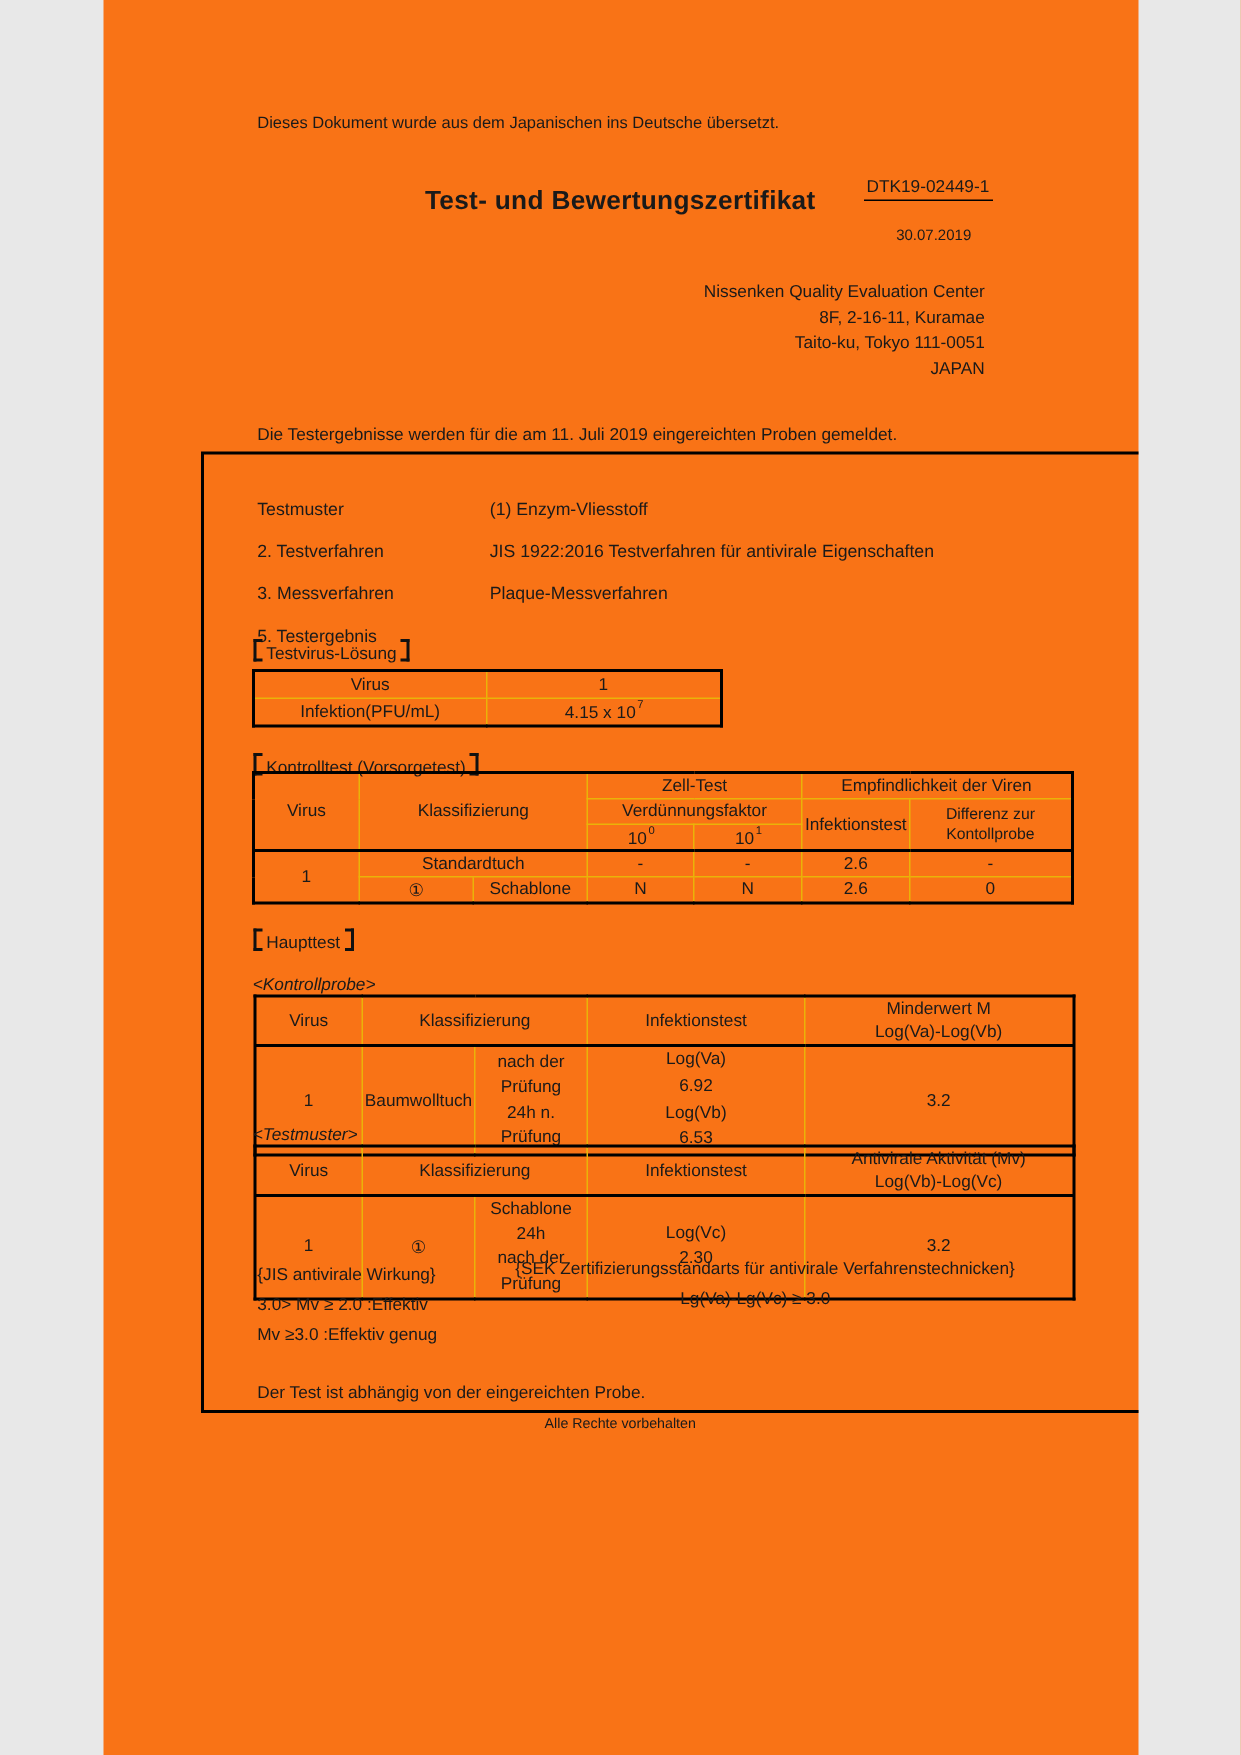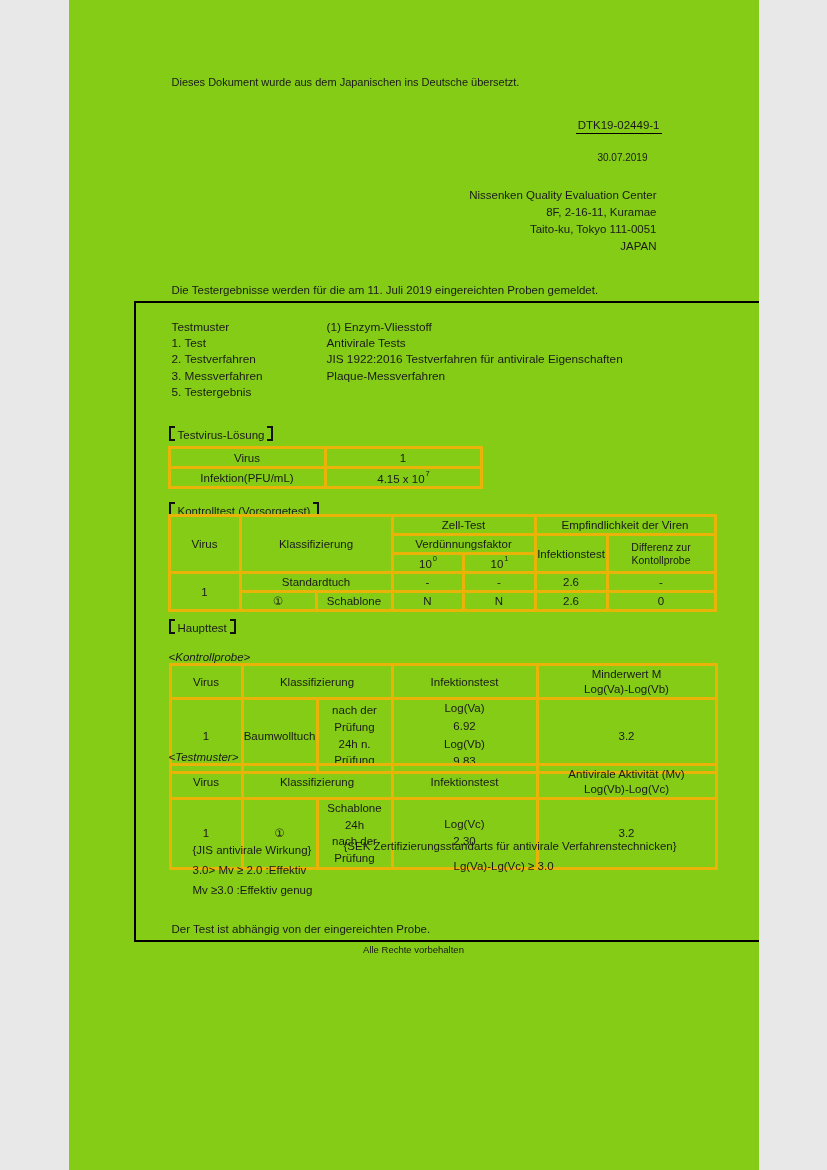--- a/index.html
+++ b/index.html
@@ -1,49 +1,49 @@
 <!DOCTYPE html>
 <html><head>
 <meta charset="utf-8">
 <style>
   html,body{margin:0;padding:0;background:#e8e8e8;}
-  .page{position:relative;width:690px;height:1170px;background:#84cc16;margin:0 auto;
+  .page{position:relative;width:690px;height:1170px;background:#f97316;margin:0 auto;
         font-family:"Liberation Sans",sans-serif;color:#1a1a1a;overflow:hidden;}
   .abs{position:absolute;}
 
   .disclaimer{left:103px;top:76px;font-size:11px;}
   .title{left:0;top:123px;width:100%;text-align:center;font-size:17.5px;font-weight:bold;letter-spacing:.2px;}
   .doc-number{top:119px;right:97px;font-size:11.5px;border-bottom:1px solid #000;padding:0 2px 2px 2px;}
   .date{top:152px;right:111px;font-size:10px;}
 
   .client-table{left:100px;top:186px;width:315px;}
   .client-row{display:flex;align-items:center;height:17px;border-bottom:1px solid #000;}
   .client-row .lbl{width:150px;font-size:11.5px;}
   .client-row .val{flex:1;text-align:center;font-size:11.5px;}
 
   .issuer{top:187px;right:102px;text-align:right;font-size:11.5px;line-height:17px;}
 
   .intro{left:103px;top:284px;font-size:11.5px;}
 
   .main-box{left:65px;top:301px;width:694px;height:637px;border:2px solid #000;}
 
   .specimen{left:36px;top:16px;font-size:11.8px;line-height:16.2px;}
-  .spec-row{display:flex;}
+  .spec-row{display:flex;margin-top:12px;}
   .spec-row .lbl{width:155px;}
   .spec-row .val{white-space:nowrap;}
 
   .sec-heading{font-size:11.5px;}
   .sub-heading{font-size:11.5px;font-style:italic;}
 
   
   .lb{display:inline-block;width:4px;height:11px;border:2px solid #111;border-right:0;vertical-align:-2px;margin-right:3px;}
   .rb{display:inline-block;width:4px;height:11px;border:2px solid #111;border-left:0;vertical-align:-2px;margin-left:3px;}
 
   table.tbl{border-collapse:collapse;border:2px solid #000;table-layout:fixed;}
-  table.tbl td{border:3px solid #eab308;text-align:center;vertical-align:middle;
+  table.tbl td{border:1px solid #eab308;text-align:center;vertical-align:middle;
                font-size:11.5px;padding:0;overflow:hidden;}
   sup{font-size:7.5px;position:relative;top:-2px;left:1px;}
 
   .t1{width:312px;}
   .t1 td{height:17px;}
 
   .t2{width:546px;}
   .t2 td{height:16px;font-size:11px;}
   .t2 td.wrap{font-size:10.5px;line-height:1.15;padding:1px 4px;}
   .t2 td.hsep{border-bottom:2px solid #000;}
@@ -52,56 +52,53 @@
   .t3,.t4{width:546px;}
   .t3 tr.h td,.t4 tr.h td{height:31px;border-bottom:2px solid #000;font-size:11.5px;}
   .two-line div{line-height:1.25;}
   .t3 tr.d td{height:39px;}
   .t4 tr.d td{height:34px;margin-top:32px;}
   td.smallnote{font-size:9.5px;line-height:1.45;}
   td.logcell{padding:0 12px 0 30px;}
   .logrow{display:flex;justify-content:space-between;line-height:1.55;font-size:11.5px;flex-direction:column;}
   .circ{font-family:"DejaVu Sans",sans-serif;}
 
-  .criteria-jis{left:36px;top:537px;font-size:11.5px;line-height:20px;margin-left:21px;}
+  .criteria-jis{left:36px;top:537px;font-size:11.5px;line-height:20px;}
   .criteria-sek-h{left:208px;top:537px;font-size:11.5px;}
   .criteria-sek-l{left:318px;top:557px;font-size:11.5px;}
   .note{left:36px;top:620px;font-size:11.5px;}
   .footer{left:0;top:944px;width:100%;text-align:center;font-size:9.5px;}
 </style>
 </head>
 <body>
 
 <div class="page">
 
   <div class="abs disclaimer">Dieses Dokument wurde aus dem Japanischen ins Deutsche übersetzt.</div>
 
+  <div class="abs title">Test- und Bewertungszertifikat</div>
   <div class="abs doc-number">DTK19-02449-1</div>
   <div class="abs date">30.07.2019</div>
 
 
   <div class="abs issuer">
     <div>Nissenken Quality Evaluation Center</div>
     <div>8F, 2-16-11, Kuramae</div>
     <div>Taito-ku, Tokyo 111-0051</div>
     <div>JAPAN</div>
   </div>
 
   <div class="abs intro">Die Testergebnisse werden für die am 11. Juli 2019 eingereichten Proben gemeldet.</div>
 
   <div class="abs main-box">
 
     <div class="abs specimen">
       <div class="spec-row">
         <span class="lbl">Testmuster</span>
         <span class="val">(1) Enzym-Vliesstoff</span>
-      </div>
-      <div class="spec-row">
-        <span class="lbl">1. Test</span>
-        <span class="val">Antivirale Tests</span>
       </div>
       <div class="spec-row">
         <span class="lbl">2. Testverfahren</span>
         <span class="val">JIS 1922:2016 Testverfahren für antivirale Eigenschaften</span>
       </div>
       <div class="spec-row">
         <span class="lbl">3. Messverfahren</span>
         <span class="val">Plaque-Messverfahren</span>
       </div>
       <div class="spec-row">
@@ -205,21 +202,21 @@
           <div>nach der Prüfung</div>
           <div>24h n. Prüfung</div>
         </td>
         <td class="logcell">
           <div class="logrow">
             <span>Log(Va)</span>
             <span>6.92</span>
           </div>
           <div class="logrow">
             <span>Log(Vb)</span>
-            <span>9.83</span>
+            <span>6.53</span>
           </div>
         </td>
         <td>3.2</td>
       </tr>
     </tbody>
       </table>
 
     <div class="abs sub-heading" style="left:33px;top:448px;">&lt;Testmuster&gt;</div>
 
     <table class="tbl t4 abs" style="left:33px;top:460px;">

